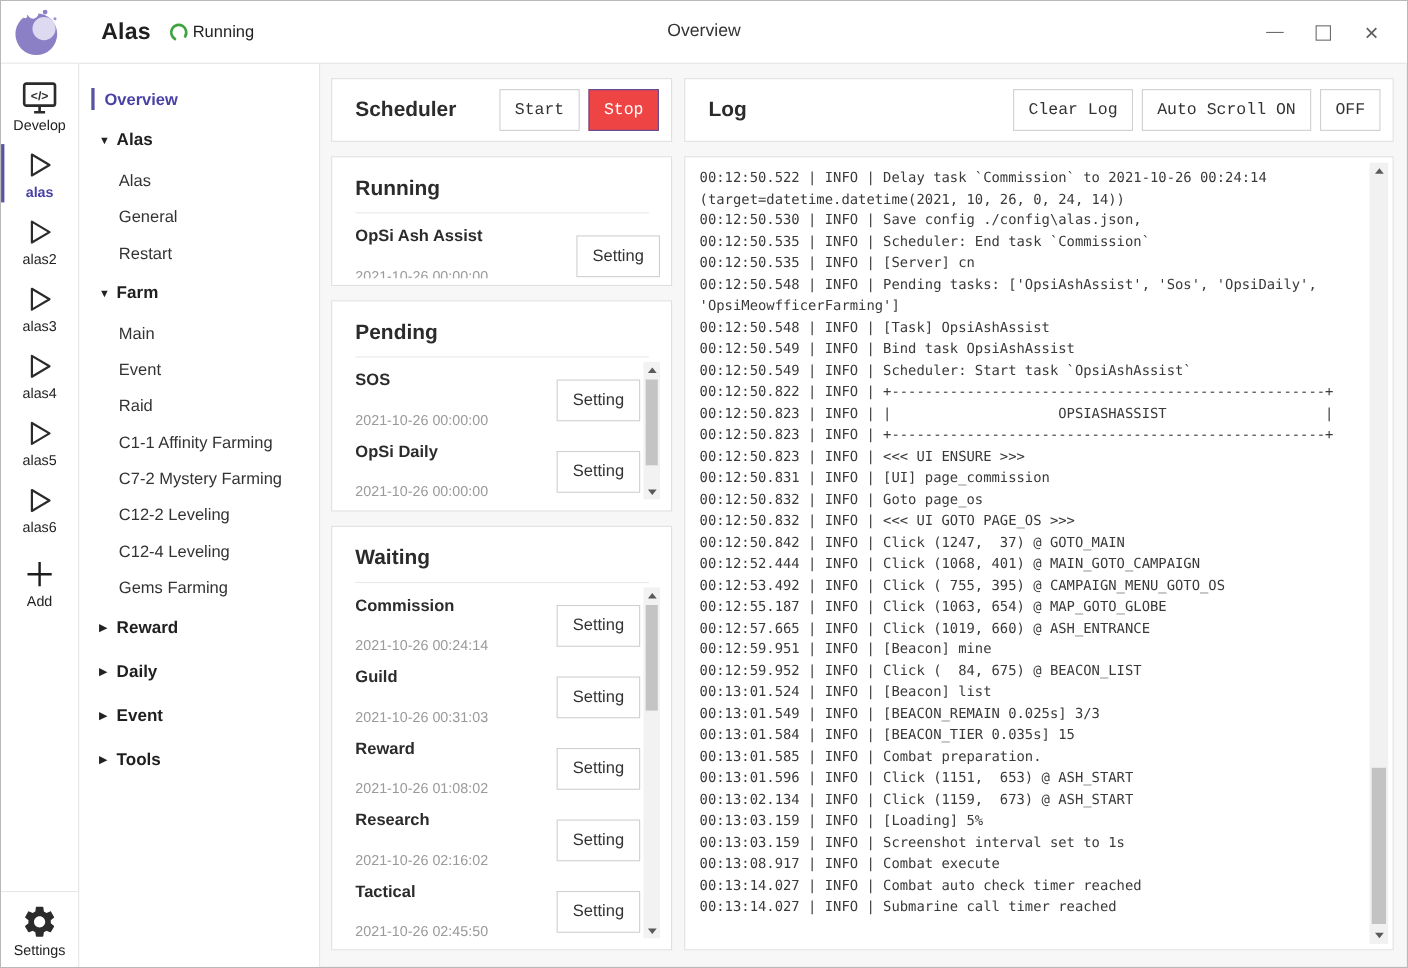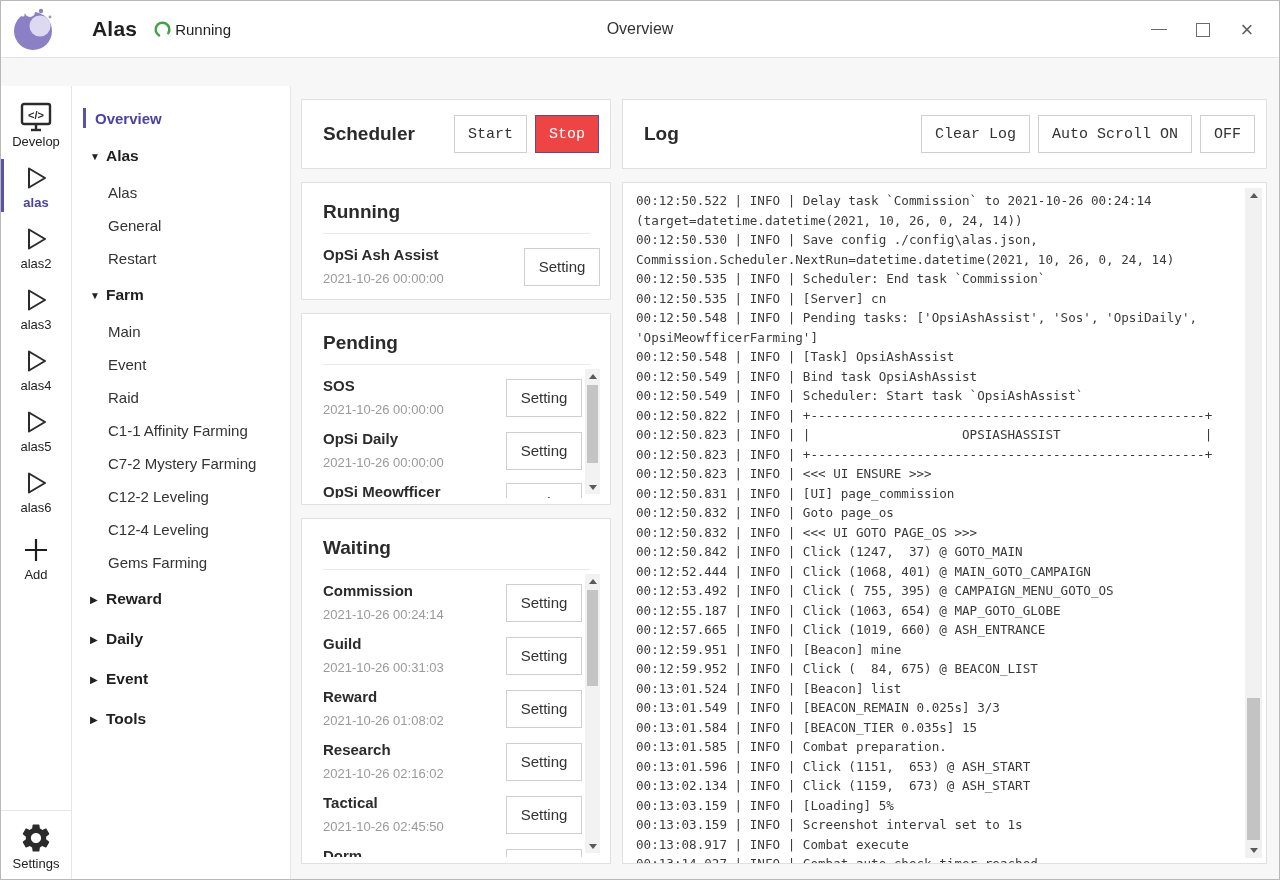--- a/index.html
+++ b/index.html
@@ -1,17 +1,17 @@
 <!DOCTYPE html>
 <html><head>
 <meta charset="utf-8">
 <style>
   * { margin:0; padding:0; box-sizing:border-box; }
   html,body { width:1280px; height:880px; background:#f7f7f7; font-family:"Liberation Sans", sans-serif; overflow:hidden; }
-  .window { width:1280px; height:880px; border:1px solid #b9b9b9; background:#f7f7f7; display:flex; flex-direction:column;gap:28px; }
+  .window { width:1280px; height:880px; border:1px solid #b9b9b9; background:#f7f7f7; display:flex; flex-direction:column; }
 
   
   .titlebar { position:relative; height:57px; background:#fff; border-bottom:1px solid #e4e4e4; display:flex; align-items:center; flex:0 0 auto; }
   .logo { margin:0 34px 0 9px; width:48px; height:48px; }
   .app-title { font-size:21px; font-weight:bold; color:#1f1f1f; letter-spacing:.2px; }
   .status-wrap { display:flex; align-items:center; margin-left:16px; }
   .spinner { width:19px; height:19px; }
   .status-label { font-size:15px; color:#222; margin-left:3px; }
   .center-title { position:absolute; left:0; right:0; text-align:center; font-size:16px; color:#333; pointer-events:none; }
   .win-controls { position:absolute; right:10px; top:0; height:57px; display:flex; align-items:center; }
@@ -40,36 +40,36 @@
   .nav-group-label { font-size:15.5px; font-weight:bold; color:#1f1f1f; }
   .nav-sub-item { font-size:15px; color:#333; padding:8px 0 8px 36px; cursor:pointer; }
 
   .main { flex:1; display:flex; padding:13px 12px 15px 10px; gap:11px; min-width:0; }
   .col-mid { width:310px; flex:0 0 310px; display:flex; flex-direction:column; gap:13px; }
   .col-log { flex:1; display:flex; flex-direction:column; gap:13px; min-width:0; }
 
   .card { background:#fff; border:1px solid #e0e0e0; }
 
   
-  .panel-head { height:70px; display:flex; align-items:center; padding:0 11px 0 21px; }
+  .panel-head { height:58px; display:flex; align-items:center; padding:0 11px 0 21px; }
   .panel-title { font-size:19px; font-weight:600; color:#2b2b2b; flex:1; }
   .btn { background:#fff; border:1px solid #cfcfcf; font-family:Liberation Mono, monospace; font-size:15px; color:#333; height:38px; padding:0 13px; cursor:pointer; }
   .btn + .btn { margin-left:8px; }
   .btn.primary { background:#ef4444; border-color:#564d9e; color:#fff; }
 
   
   .task-card { padding:0 0 6px; display:flex; flex-direction:column; min-height:0; }
   .task-card-inner { padding:14px 10px 0 21px; display:flex; flex-direction:column; min-height:0; }
   .task-head { font-size:19px; font-weight:600; color:#2b2b2b; padding:4px 0 10px; border-bottom:1px solid #e9e9e9; margin-right:10px; }
   .task-list { position:relative; padding:6px 0 2px; overflow:hidden; min-height:0; }
   .task-list.scrollable { padding-right:18px; }
   .task-row { display:flex; align-items:center; padding:5px 0; min-height:48px; }
   .task-info { flex:1; min-width:0; padding-right:8px; }
   .task-name { font-size:15px; font-weight:bold; color:#2b2b2b; line-height:20px; }
-  .task-time { font-size:13px; color:#9a9a9a; line-height:18px; margin-top:5px; }
+  .task-time { font-size:13px; color:#9a9a9a; line-height:18px; margin-top:17px; }
   .task-setting { flex:0 0 auto; width:76px; height:38px; background:#fff; border:1px solid #cfcfcf; font-size:15px; color:#333; cursor:pointer; font-family:"Liberation Sans",sans-serif;text-align:center; }
   .card.grow { flex:1; min-height:0; }
 
   
   .fsb { position:absolute; top:4px; bottom:4px; right:0; width:15px; background:#f2f2f2; }
   .fsb .arr { position:absolute; left:0; width:100%; height:14px; display:flex; align-items:center; justify-content:center; }
   .fsb .arr.up { top:0; } .fsb .arr.down { bottom:0; }
   .tri-up { width:0; height:0; border-left:4px solid transparent; border-right:4px solid transparent; border-bottom:5px solid #5a5a5a; }
   .tri-down { width:0; height:0; border-left:4px solid transparent; border-right:4px solid transparent; border-top:5px solid #5a5a5a; }
   .fsb .thumb { position:absolute; left:2px; right:2px; background:#c4c4c4; }
@@ -365,21 +365,20 @@
           <span class="panel-title">Log</span>
           <button class="btn">Clear Log</button>
           <button class="btn">Auto Scroll ON</button>
           <button class="btn">OFF</button>
         </div>
         <div class="card log-body">
           <div>
               <div class="log-line">00:12:50.522 | INFO | Delay task `Commission` to 2021-10-26 00:24:14</div>
               <div class="log-line">(target=datetime.datetime(2021, 10, 26, 0, 24, 14))</div>
               <div class="log-line">00:12:50.530 | INFO | Save config ./config\alas.json,</div>
-              <div class="log-line">Commission.Scheduler.NextRun=datetime.datetime(2021, 10, 26, 0, 24, 14)</div>
               <div class="log-line">00:12:50.535 | INFO | Scheduler: End task `Commission`</div>
               <div class="log-line">00:12:50.535 | INFO | [Server] cn</div>
               <div class="log-line">00:12:50.548 | INFO | Pending tasks: ['OpsiAshAssist', 'Sos', 'OpsiDaily',</div>
               <div class="log-line">'OpsiMeowfficerFarming']</div>
               <div class="log-line">00:12:50.548 | INFO | [Task] OpsiAshAssist</div>
               <div class="log-line">00:12:50.549 | INFO | Bind task OpsiAshAssist</div>
               <div class="log-line">00:12:50.549 | INFO | Scheduler: Start task `OpsiAshAssist`</div>
               <div class="log-line">00:12:50.822 | INFO | +----------------------------------------------------+</div>
               <div class="log-line">00:12:50.823 | INFO | |                    OPSIASHASSIST                   |</div>
               <div class="log-line">00:12:50.823 | INFO | +----------------------------------------------------+</div>

